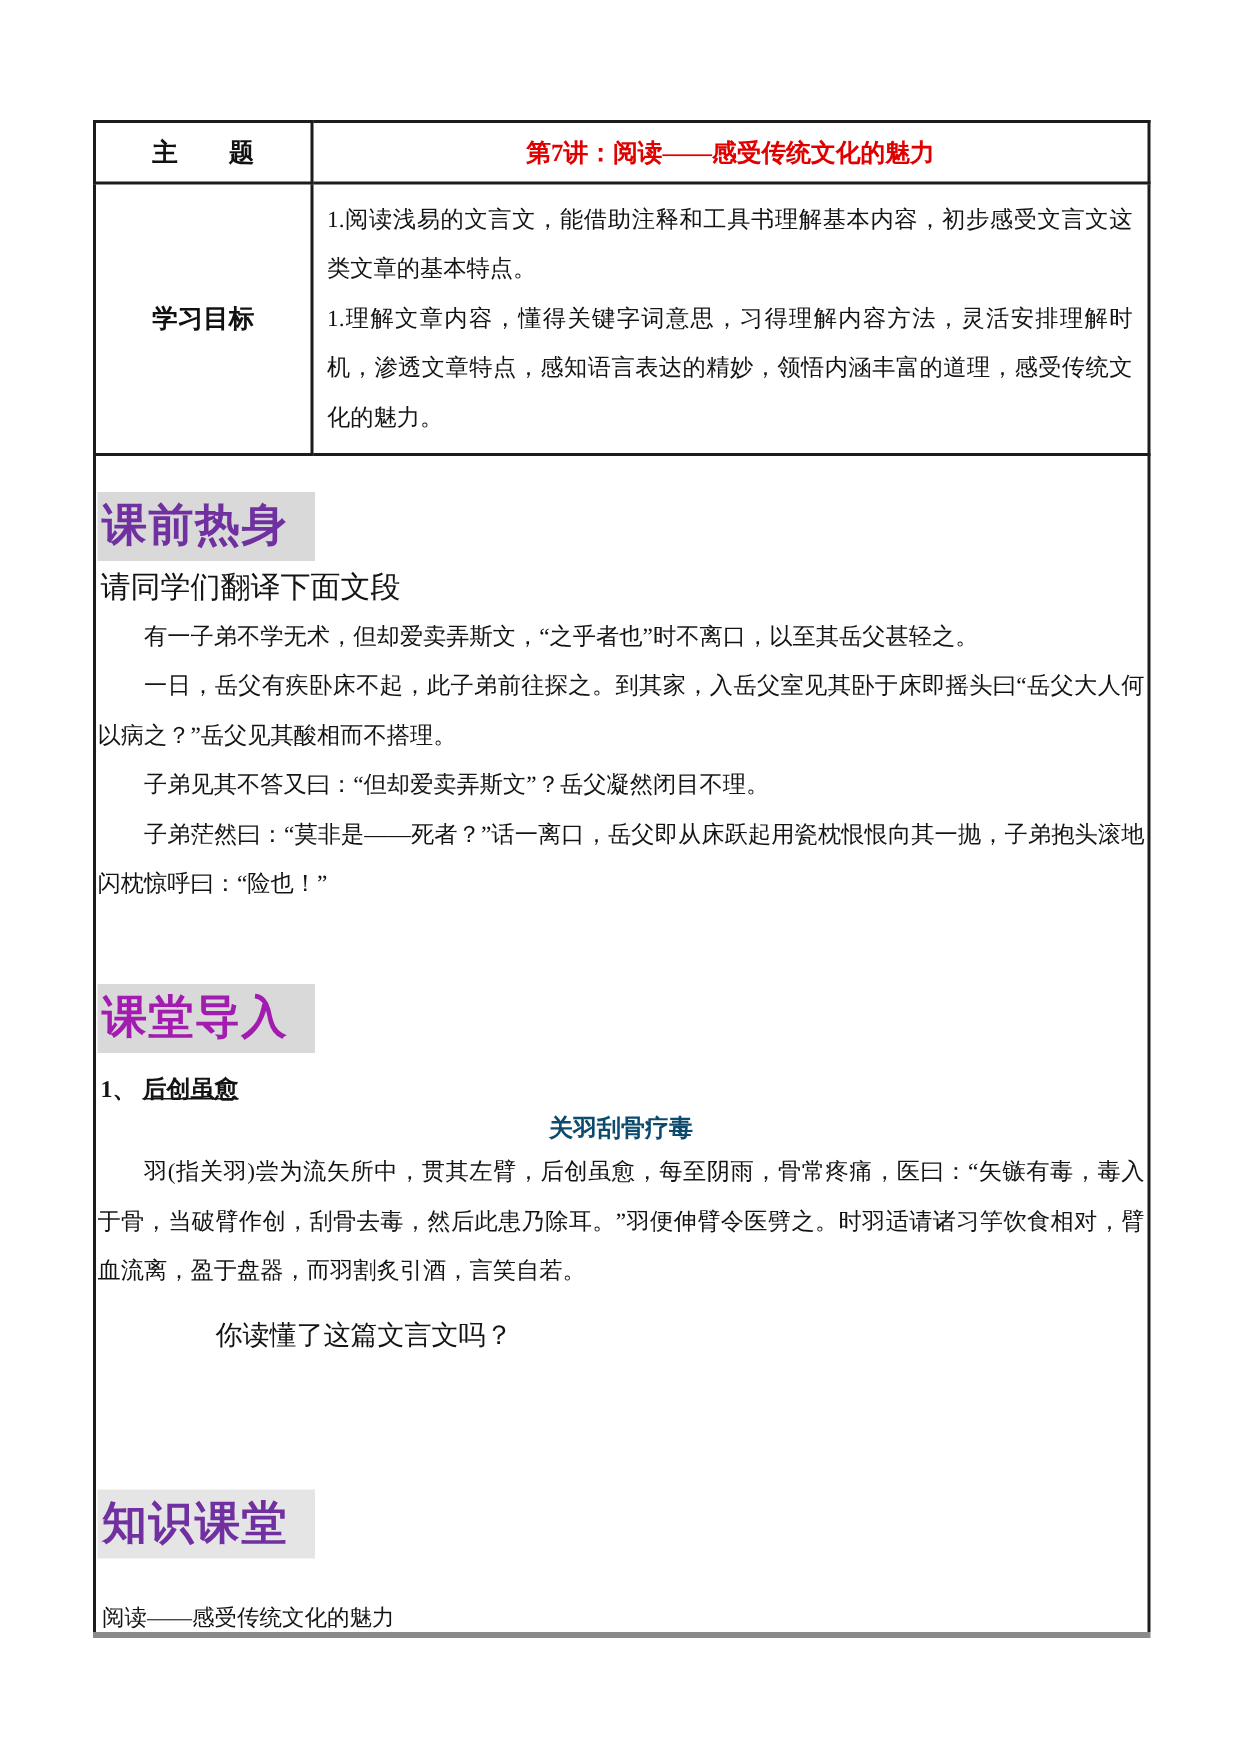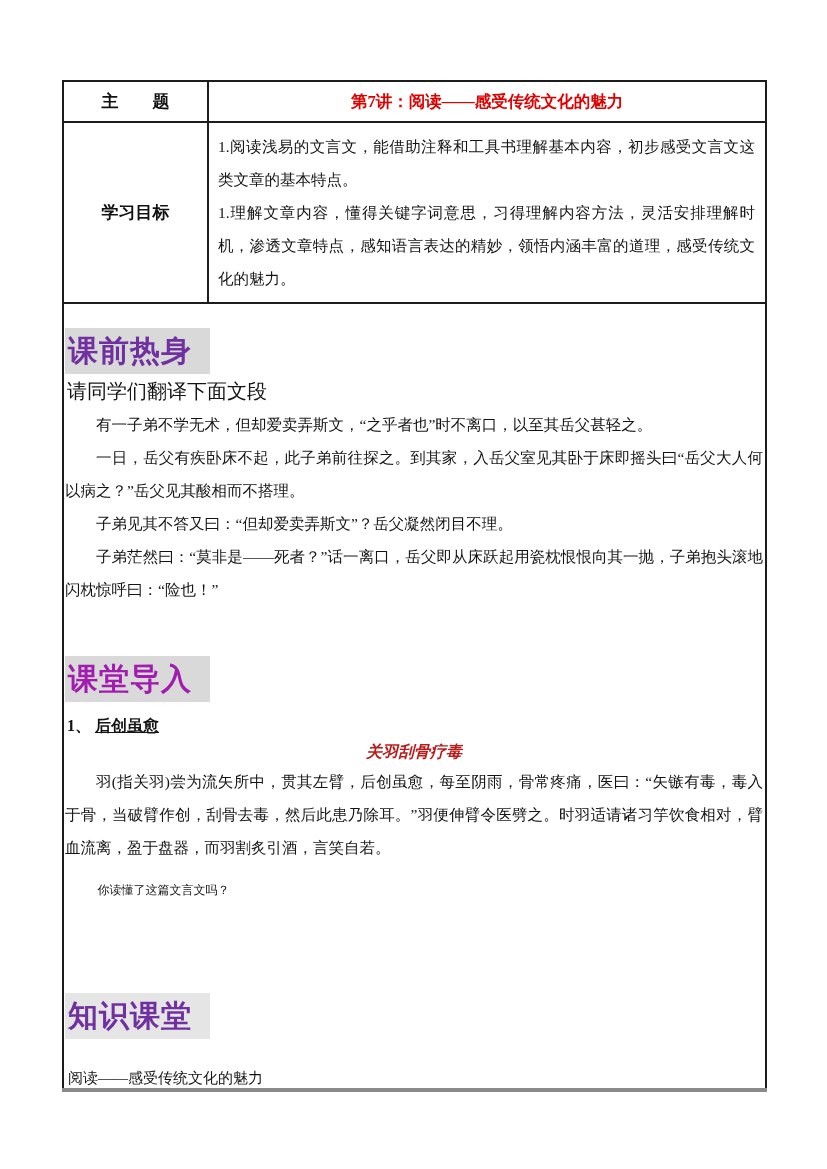--- a/index.html
+++ b/index.html
@@ -88,24 +88,25 @@
   .item-title-underline { text-decoration: underline; }
 
   .story-title {
     text-align: center;
     font-weight: bold;
     font-size: 16px;
     margin: 5px 0 2px 0;
   }
 
   .question-line {
-    font-size: 12px;
+    font-size: 18px;
     line-height: 33px;
     margin: 10px 0 0 0;
     text-indent: 2.7em;
+    padding-left: 30px;
   }
 
   .subtitle-line {
     font-size: 15px;
     margin: 30px 0 0 3px;
   }
 </style>
 </head>
 <body>
 
@@ -138,21 +139,21 @@
           <p class="para">子弟见其不答又曰：“但却爱卖弄斯文”？岳父凝然闭目不理。</p>
           <p class="para">子弟茫然曰：“莫非是——死者？”话一离口，岳父即从床跃起用瓷枕恨恨向其一抛，子弟抱头滚地闪枕惊呼曰：“险也！”</p>
         </div>
 
         <div class="sec-header sec-leadin" id="hdr-leadin" style="color: #a21caf; background: rgb(217, 217, 217);">课堂导入</div>
 
         <div class="item-line">
           <span>1、 </span><span class="item-title-underline">后创虽愈</span>
         </div>
 
-        <div class="story-title" id="story-title" style="color: #b91c1c; font-style: italic;">关羽刮骨疗毒</div>
+        <div class="story-title" id="story-title" style="color: #0c4a6e;">关羽刮骨疗毒</div>
 
         <p class="para">羽(指关羽)尝为流矢所中，贯其左臂，后创虽愈，每至阴雨，骨常疼痛，医曰：“矢镞有毒，毒入于骨，当破臂作创，刮骨去毒，然后此患乃除耳。”羽便伸臂令医劈之。时羽适请诸习竽饮食相对，臂血流离，盈于盘器，而羽割炙引酒，言笑自若。</p>
 
         <p class="question-line">你读懂了这篇文言文吗？</p>
 
         <div class="sec-header sec-knowledge" id="hdr-knowledge" style="color: rgb(112, 48, 160); background: #e5e5e5;">知识课堂</div>
 
         <div class="subtitle-line">阅读——感受传统文化的魅力</div>
 
       </td>

